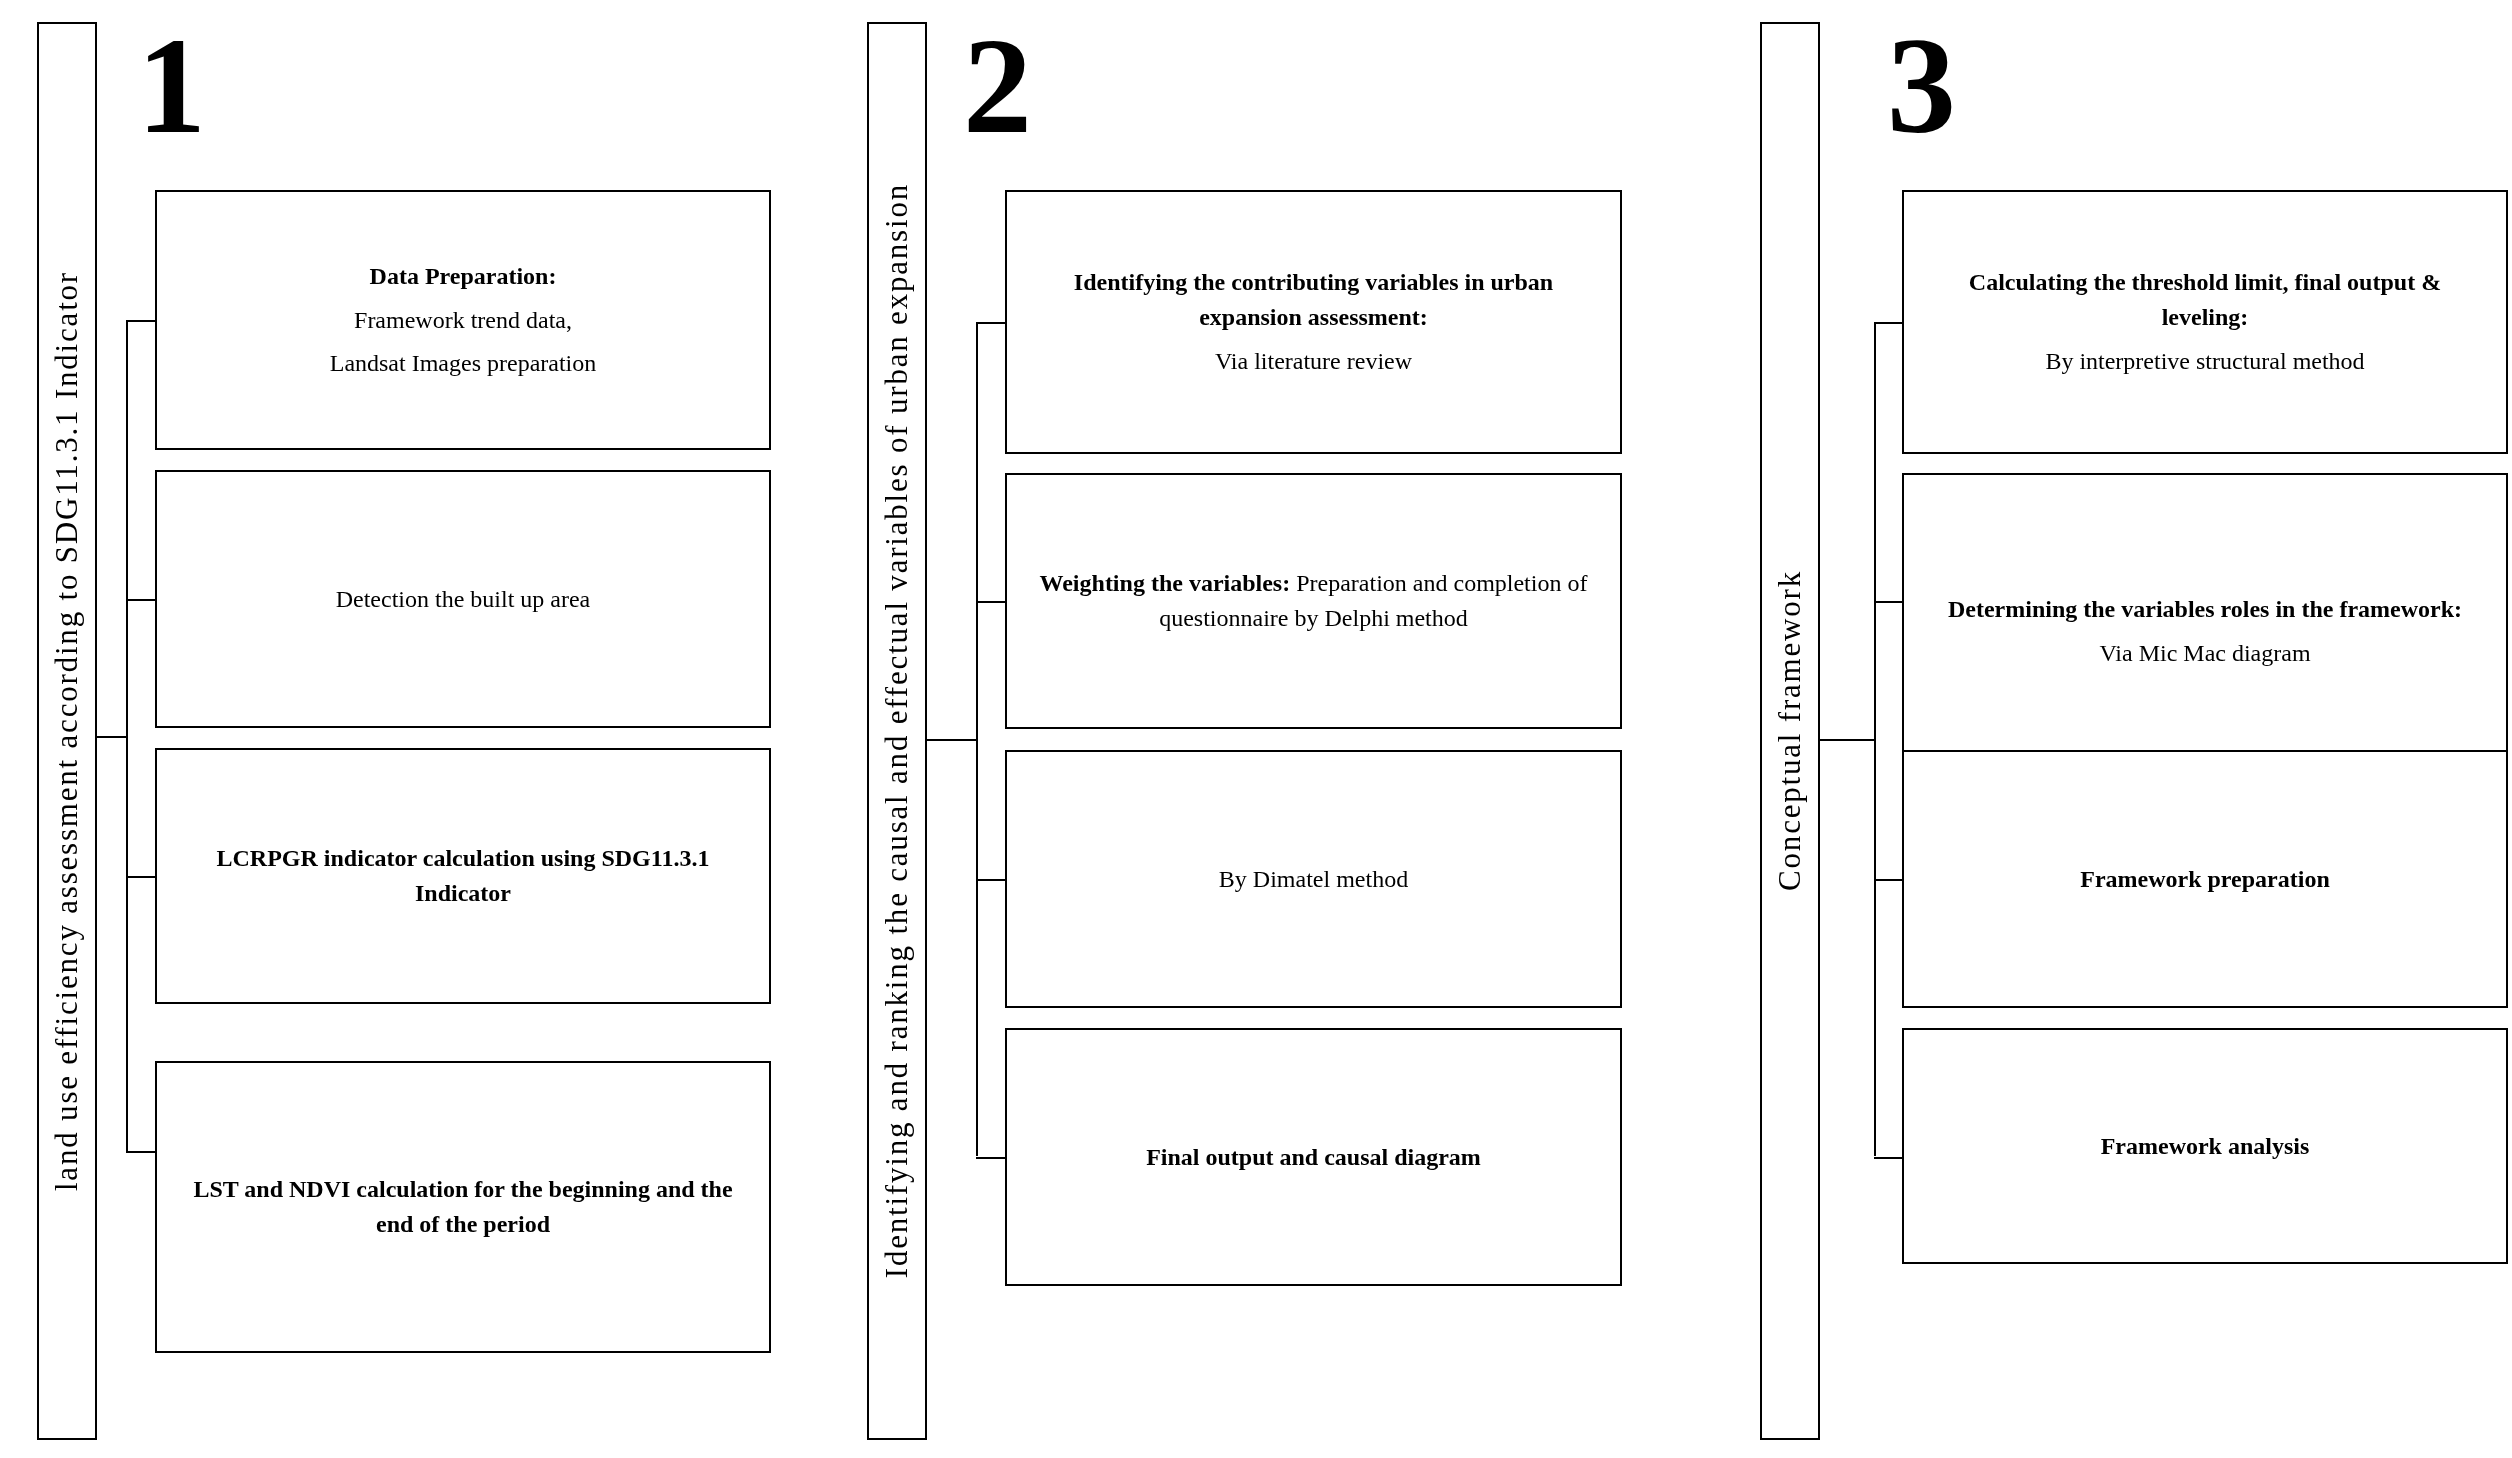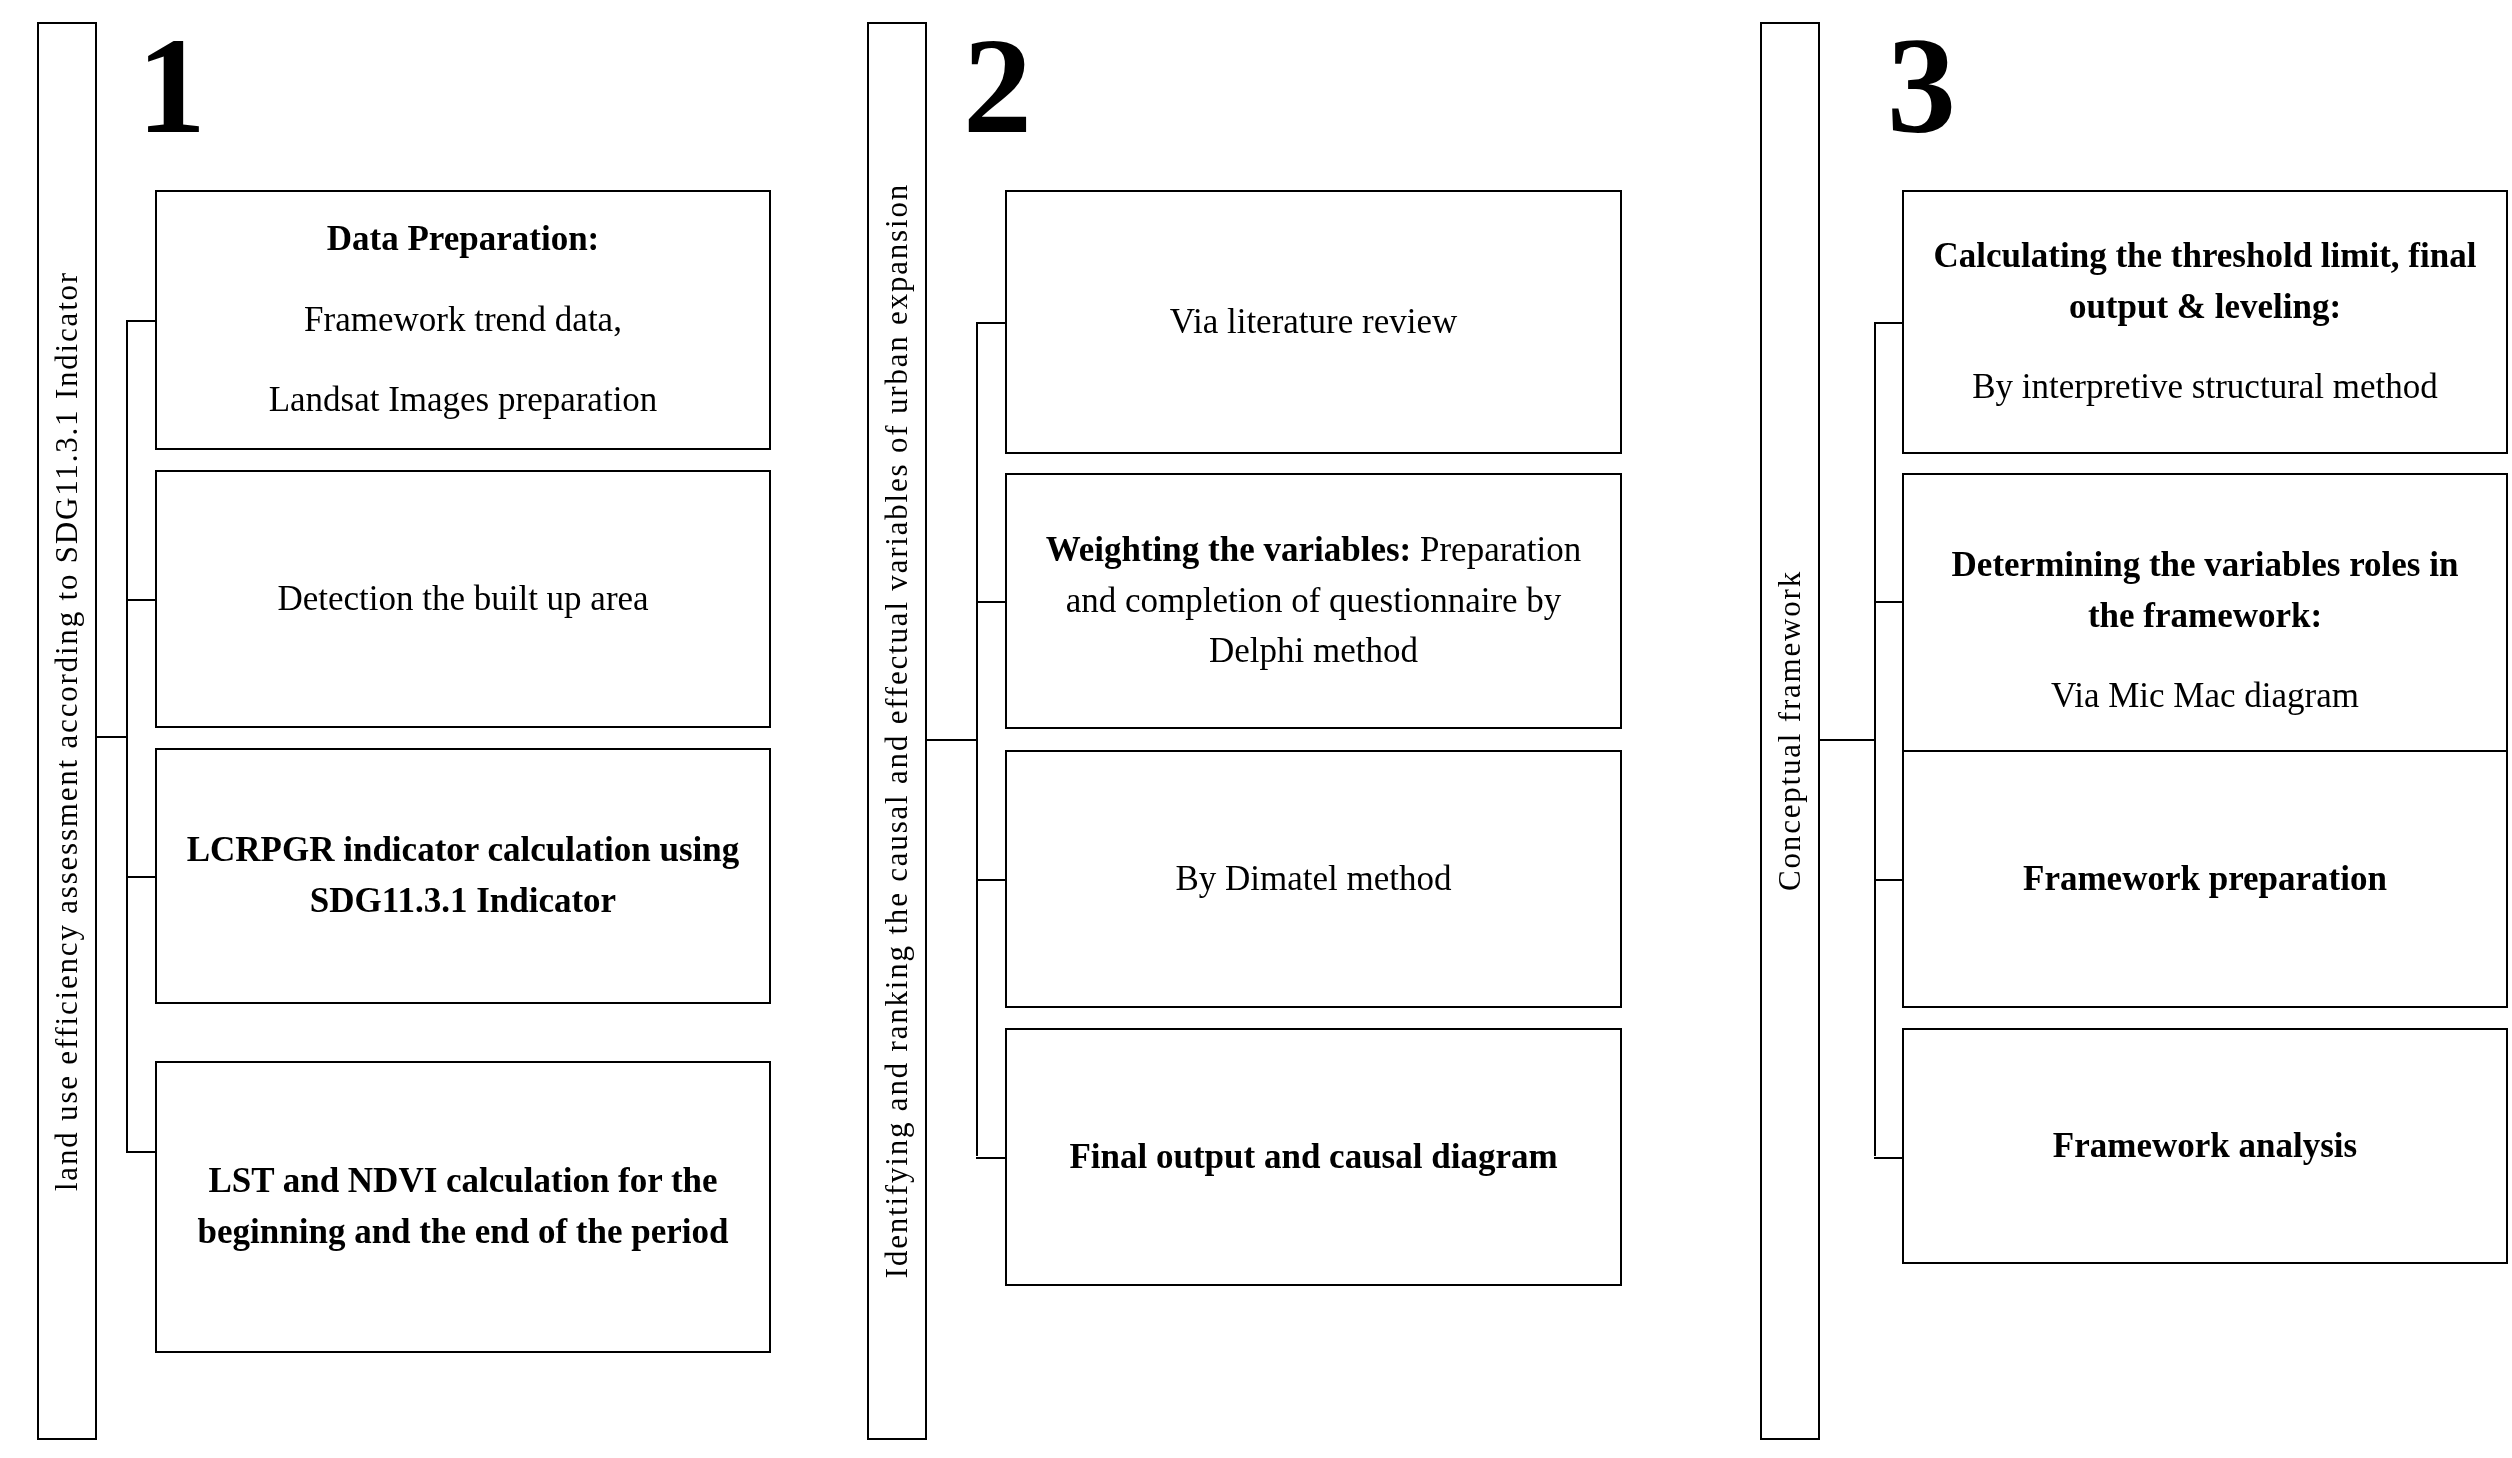--- a/index.html
+++ b/index.html
@@ -38,23 +38,23 @@
 
   
   .box {
     border: 2.4px solid #000;
     background: #fff;
     display: flex;
     flex-direction: column;
     justify-content: center;
     align-items: center;
     text-align: center;
-    gap: 30px;
+    gap: 9px;
     padding: 8.4px 23px;
-    font-size: 35px;
+    font-size: 24px;
     line-height: 1.45;
   }
   .bx-head b { font-weight: 700; }
 
   
   .hline { border-top: 2.4px solid #000; height: 0; }
   .vline { border-left: 2.4px solid #000; width: 0; }
 
   
   .c1-vbar { left: 37px;  top: 21.6px; width: 60px; height: 1418px; }
@@ -140,20 +140,21 @@
 <div class="abs bignum c2-num">2</div>
 
 <div class="abs vline c2-spine"></div>
 <div class="abs hline c2-barstub"></div>
 <div class="abs hline c2-s1"></div>
 <div class="abs hline c2-s2"></div>
 <div class="abs hline c2-s3"></div>
 <div class="abs hline c2-s4"></div>
 
 <div class="abs box c2-box c2-b1">
+  <p class="bx-head"><b>Identifying the contributing variables in urban expansion assessment:</b></p>
   <p class="bx-line">Via literature review</p>
 </div>
 
 <div class="abs box c2-box c2-b2">
   <p class="bx-head"><b>Weighting the variables:</b><span> Preparation and completion of questionnaire by Delphi method</span></p>
 </div>
 
 <div class="abs box c2-box c2-b3">
   <p class="bx-line">By Dimatel method</p>
 </div>

